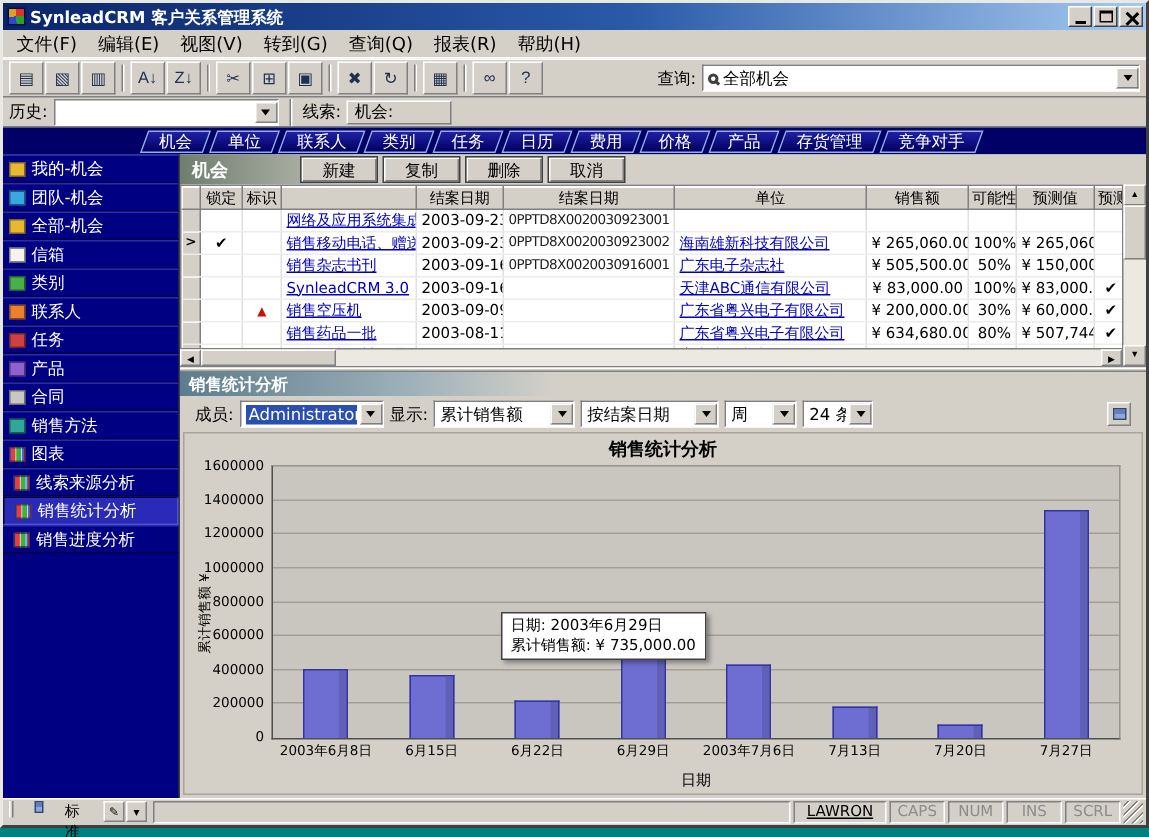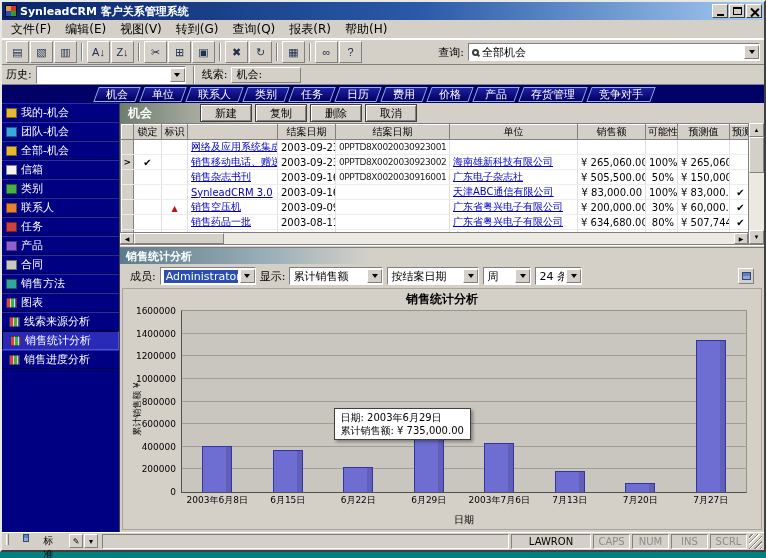--- a/index.html
+++ b/index.html
@@ -97,21 +97,21 @@
   
   .statusbar{height:18px;flex:none;display:flex;align-items:stretch;gap:2px;padding:1px 2px;border-top:1px solid #fff;}
   .panel-sunk{border:1px solid;border-color:#808080 #fff #fff #808080;font-size:10px;display:flex;align-items:center;padding:0 5px;white-space:nowrap;}
   .sb-left{width:96px;flex:none;display:flex;align-items:flex-start;gap:14px;padding:0 2px;}
   .grip-v{width:3px;height:11px;border-left:1px solid #fff;border-right:1px solid #808080;flex:none;}
   .sb-name{font-size:10px;}
   .sb-mini{width:14px;height:14px;background:#d4d0c8;border:1px solid;border-color:#fff #808080 #808080 #fff;display:flex;align-items:center;justify-content:center;font-size:8px;padding:0;}
   .sb-main{flex:1;}
   .ind{justify-content:center;width:37px;}
   .ind.dim{color:#8c8c8c;}
-  .user-box{width:80px;justify-content:center;}
+  .user-box{width:62px;justify-content:center;text-decoration:underline;}
   .corner{width:13px;flex:none;background:repeating-linear-gradient(135deg,#d4d0c8 0 2px,#808080 2px 3px,#fff 3px 4px);}
 </style>
 </head>
 <body>
 
 <div id="win">
 
   <div class="titlebar">
     <span class="app-icon"></span>
     <span class="title-text">SynleadCRM 客户关系管理系统</span>

